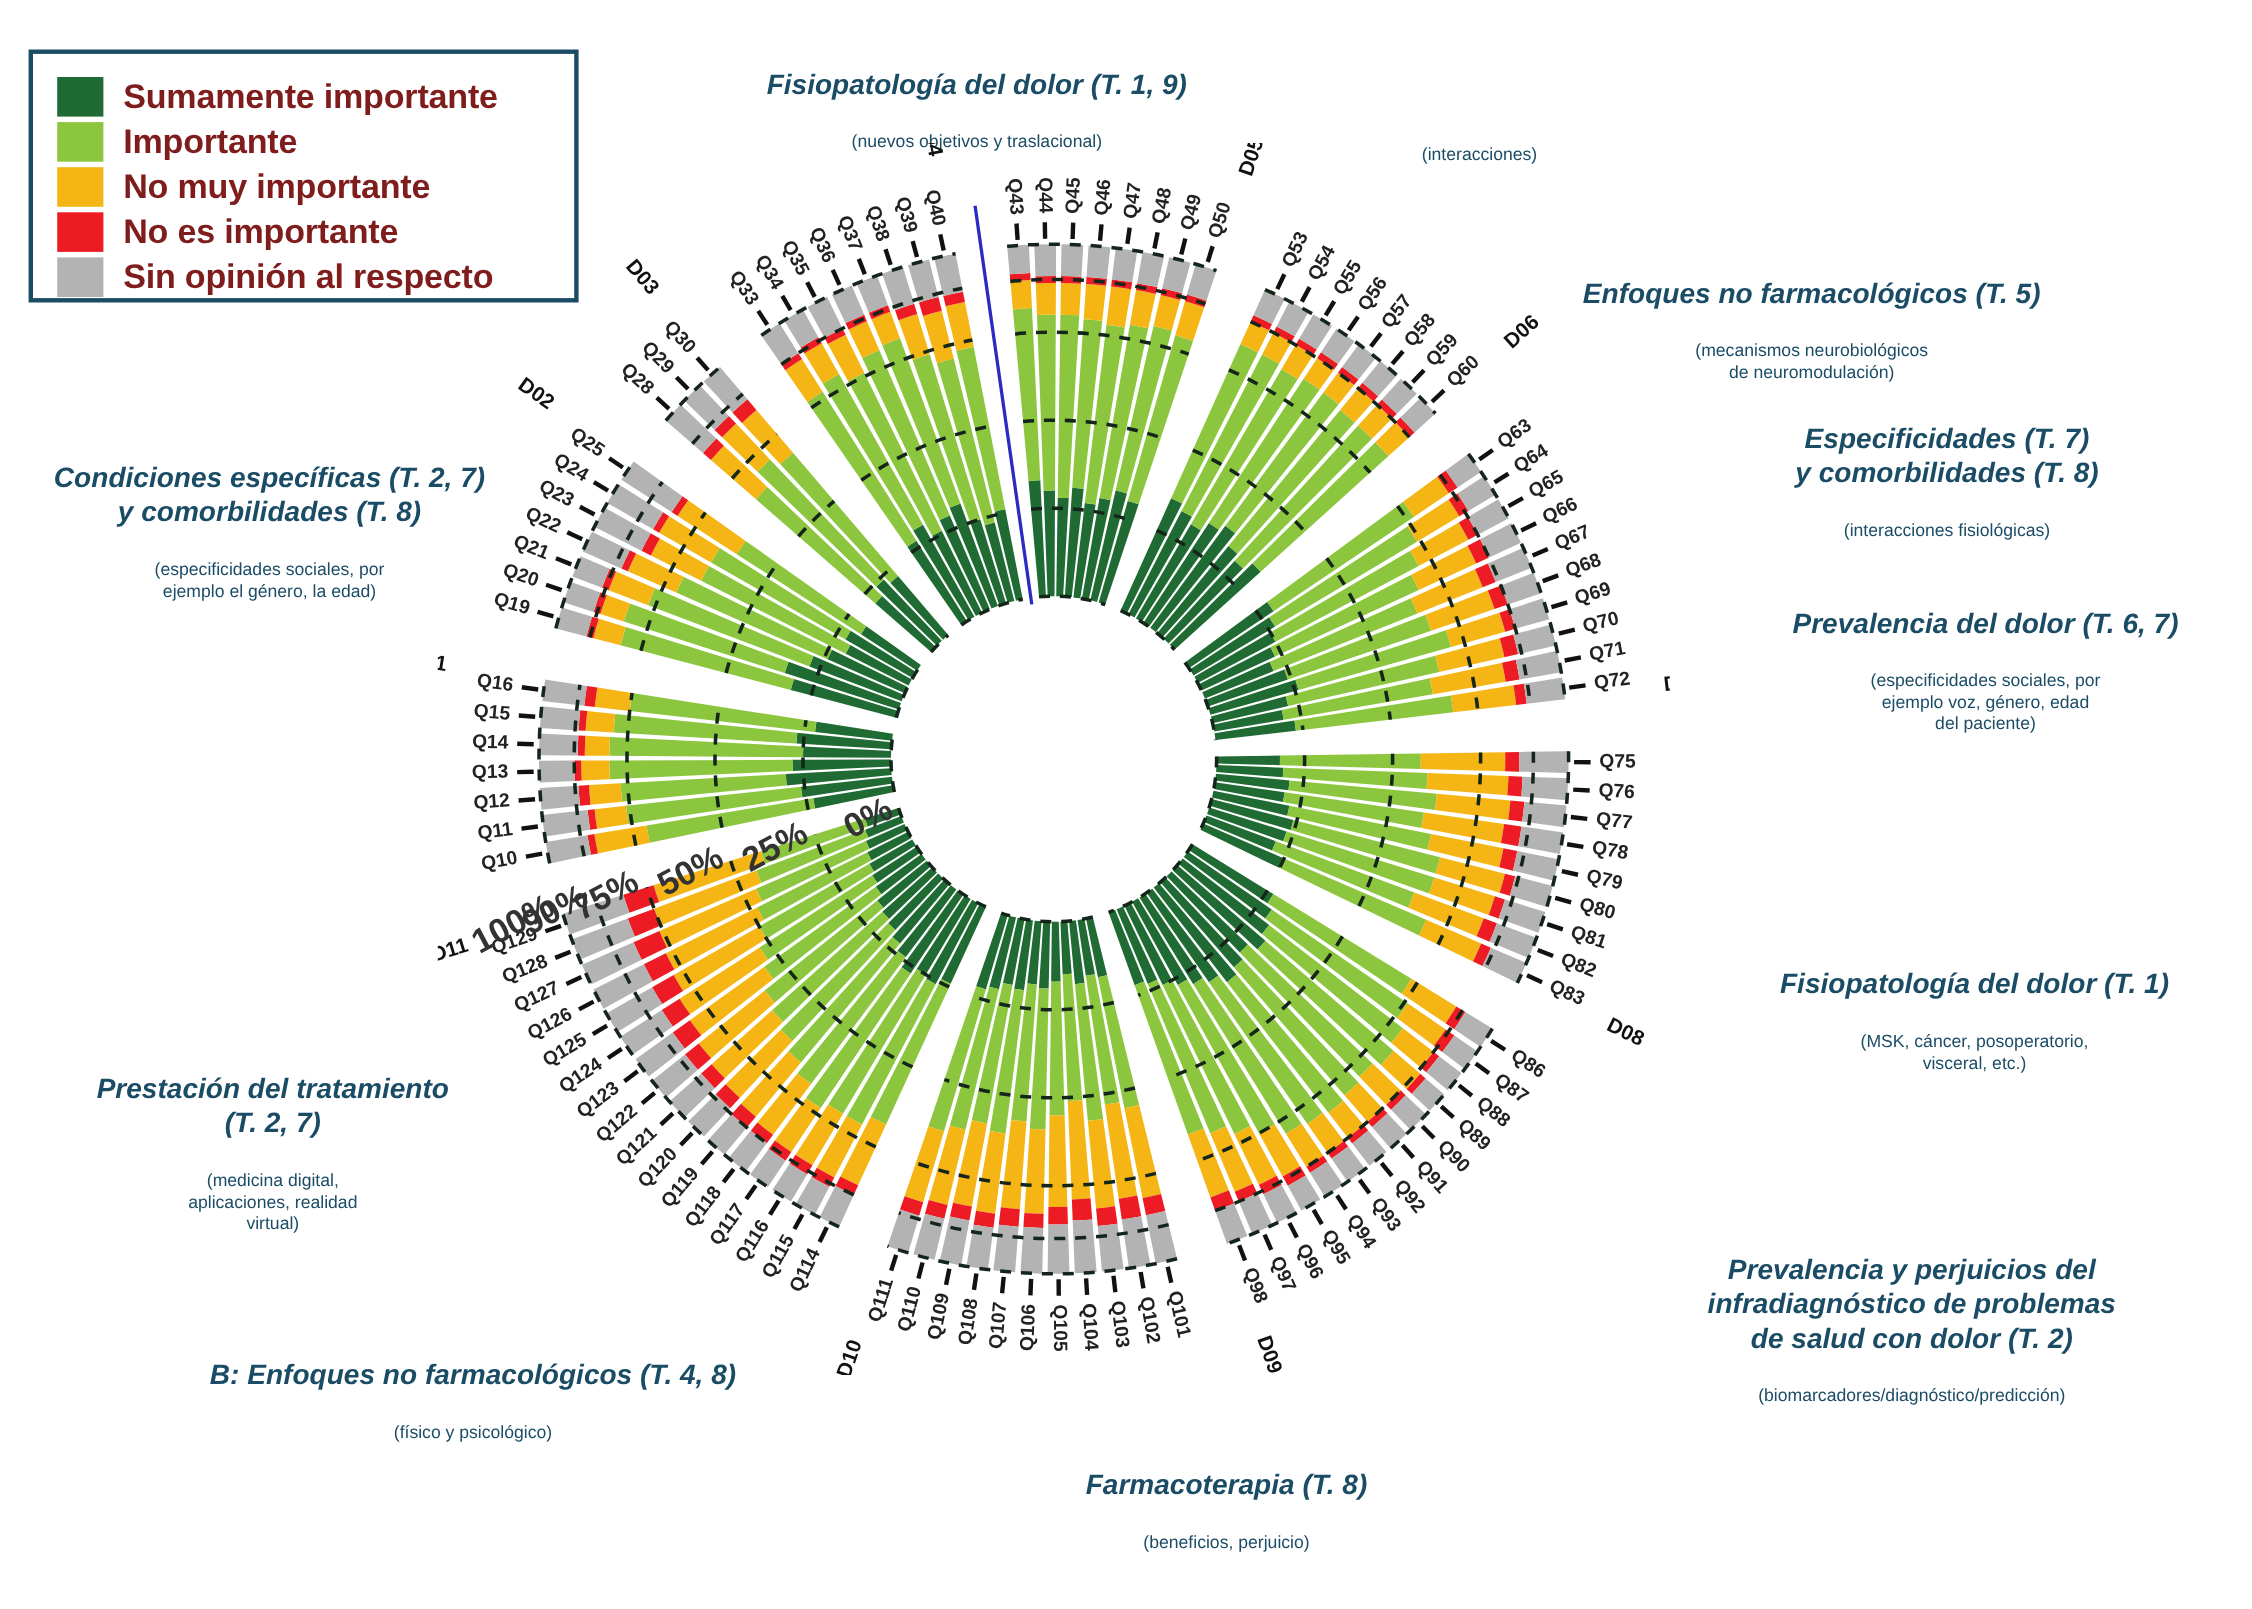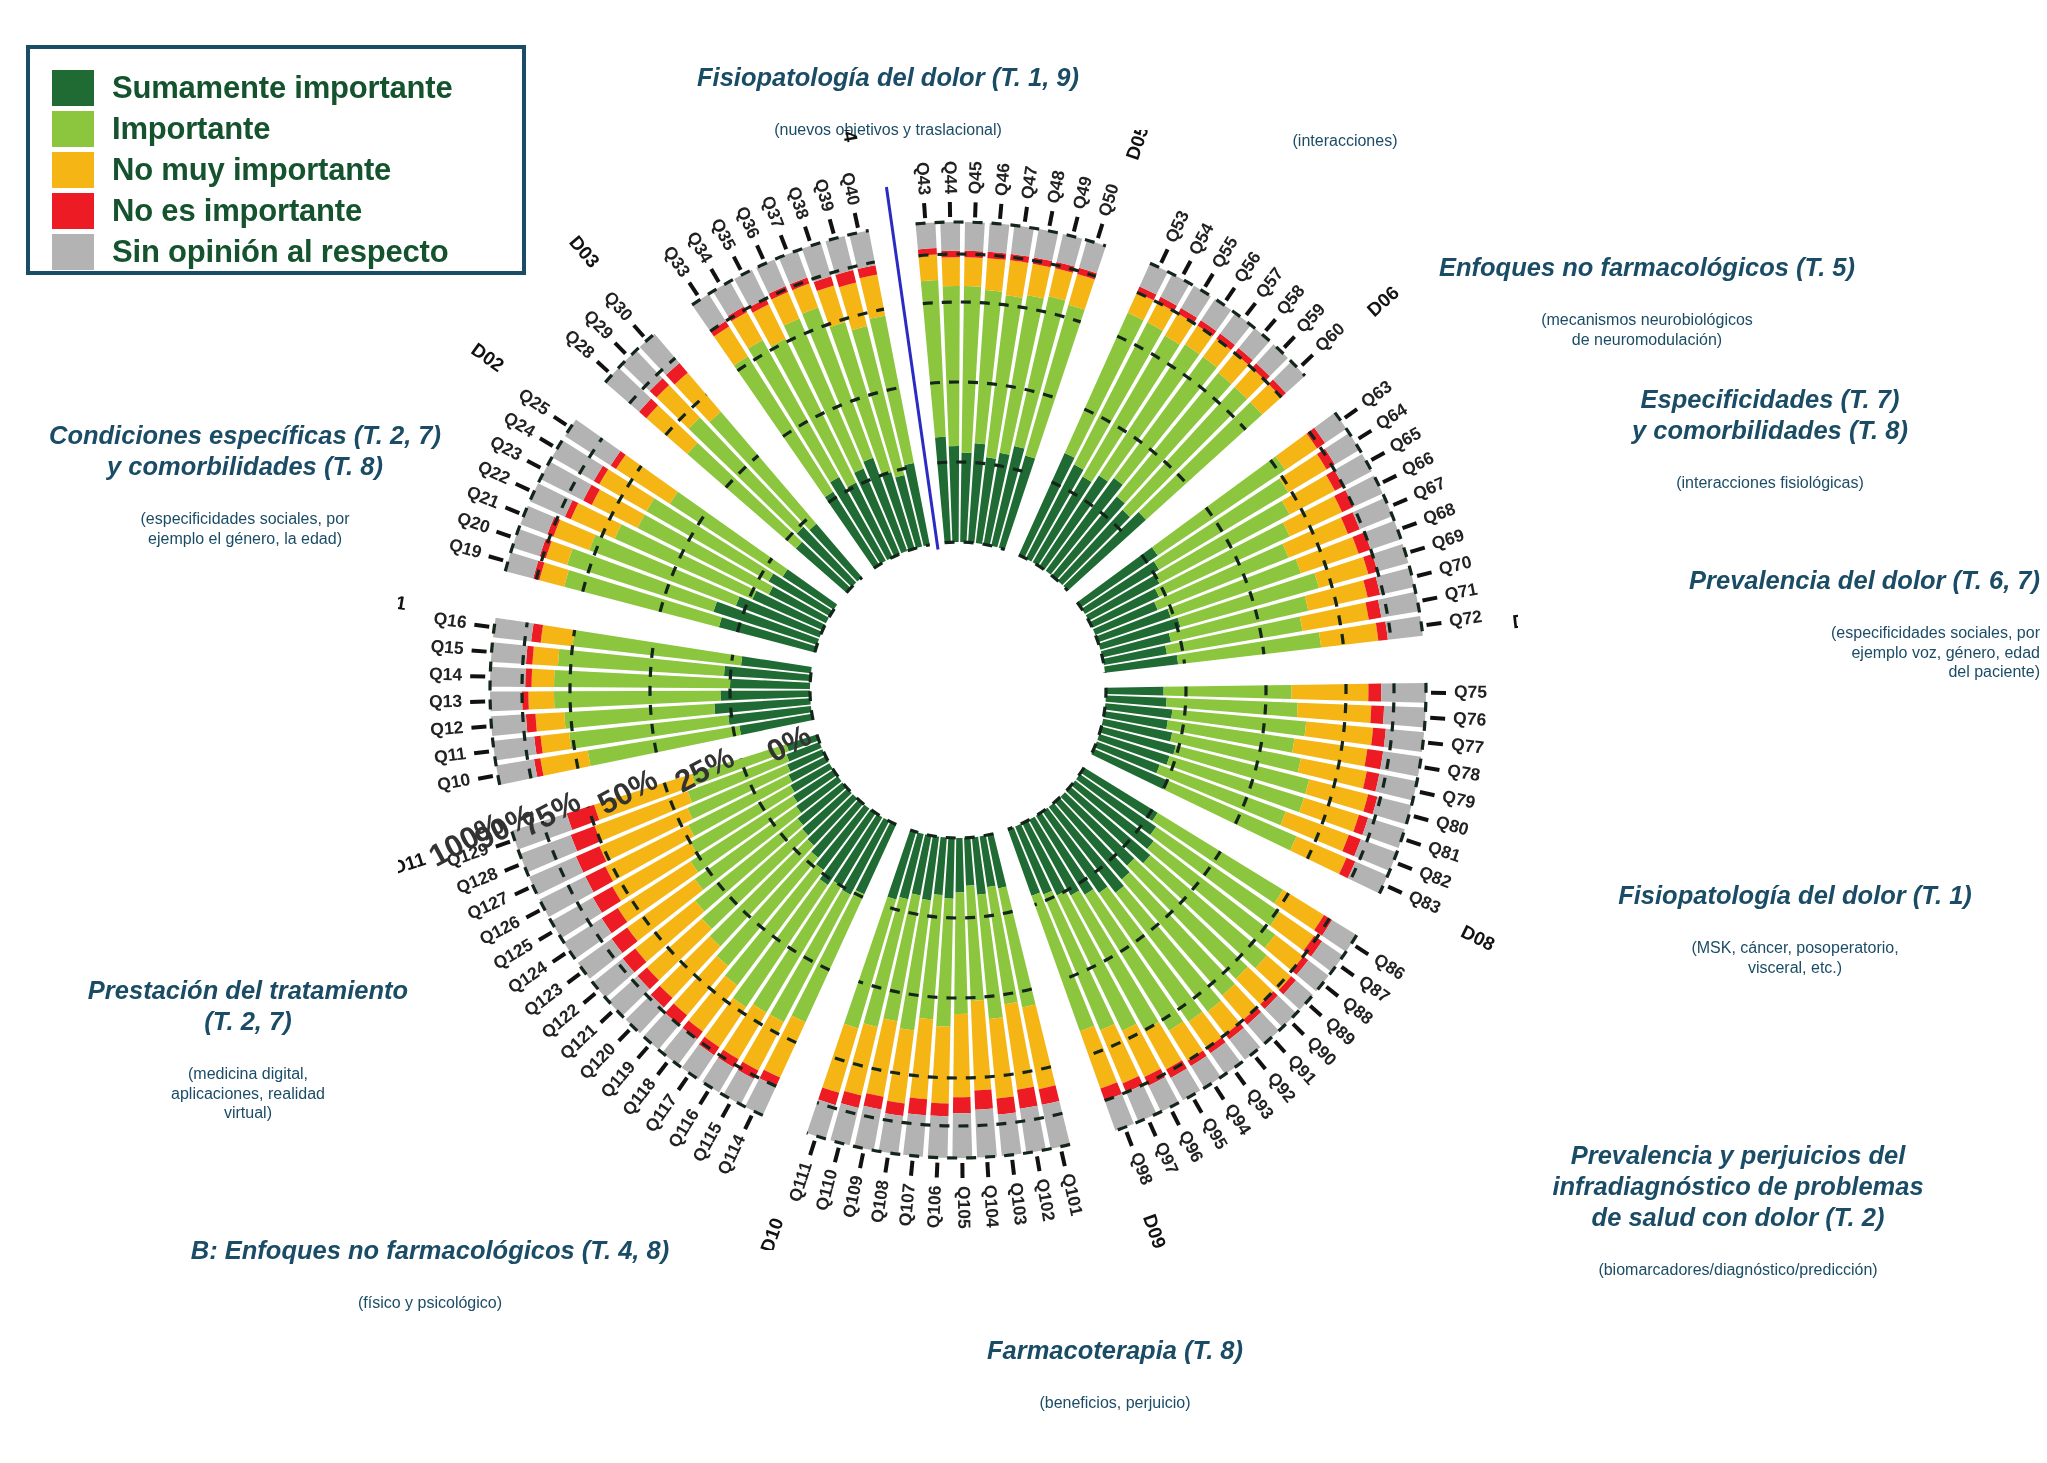--- a/index.html
+++ b/index.html
@@ -6,21 +6,21 @@
   body{width:2047px;height:1463px;position:relative;overflow:hidden;
        font-family:"Liberation Sans", sans-serif;color:#1b4c66;}
 
   
   #legend{position:absolute;left:26px;top:45px;width:500px;height:230px;
           border:4px solid #1b4c66;background:#fff;box-sizing:border-box;
           padding:18px 20px 10px 22px;}
   .legend-row{display:flex;align-items:center;height:41px;}
   .swatch{width:42px;height:36px;margin-right:18px;flex:0 0 auto;}
   .legend-label{font-size:31px;font-weight:bold;letter-spacing:-0.2px;
-                color:#14532d;white-space:nowrap;line-height:1;}
+                color:#7f1d1d;white-space:nowrap;line-height:1;}
 
   
   .callout{position:absolute;color:#1b4c66;text-align:center;line-height:1.22;}
   .callout .ttl{font-size:25.5px;font-weight:bold;display:block;font-style:italic;}
   .callout .sub{font-size:16px;font-weight:normal;display:block;margin-top:27px;}
 
   
   #chartwrap{position:absolute;left:398px;top:130px;width:1120px;height:1120px;}
   #chart{width:100%;height:100%;display:block;}
   .qlabel{font-size:17.5px;font-weight:bold;fill:#222;
@@ -68,21 +68,21 @@
 <div class="callout" id="c-d03" style="left:1382px;top:252px;width:530px;">
   <span class="ttl">Enfoques no farmacológicos (T. 5)</span>
   <span class="sub">(mecanismos neurobiológicos<br>de neuromodulación)</span>
 </div>
 
 <div class="callout" id="c-d04" style="left:1520px;top:384px;width:500px;">
   <span class="ttl">Especificidades (T. 7)<br>y comorbilidades (T. 8)</span>
   <span class="sub">(interacciones fisiológicas)</span>
 </div>
 
-<div class="callout" id="c-d05" style="left:1570px;top:565px;width:470px;text-align:right;">
+<div class="callout" id="c-d05" style="left:1570px;top:552px;width:470px;">
   <span class="ttl">Prevalencia del dolor (T. 6, 7)</span>
   <span class="sub">(especificidades sociales, por<br>ejemplo voz, género, edad<br>del paciente)</span>
 </div>
 
 <div class="callout" id="c-d06" style="left:1560px;top:880px;width:470px;">
   <span class="ttl">Fisiopatología del dolor (T. 1)</span>
   <span class="sub">(MSK, cáncer, posoperatorio,<br>visceral, etc.)</span>
 </div>
 
 <div class="callout" id="c-d07" style="left:1438px;top:1140px;width:600px;">

